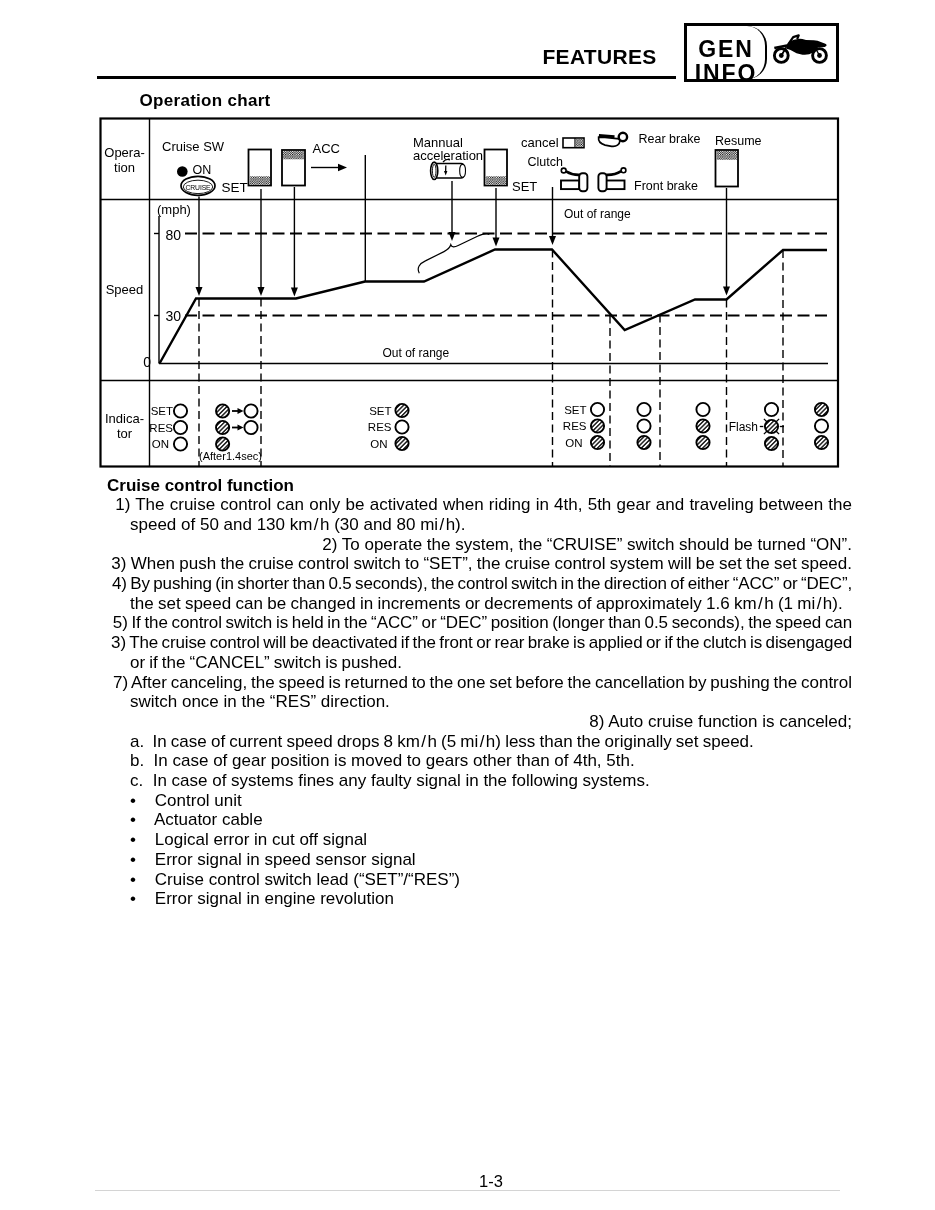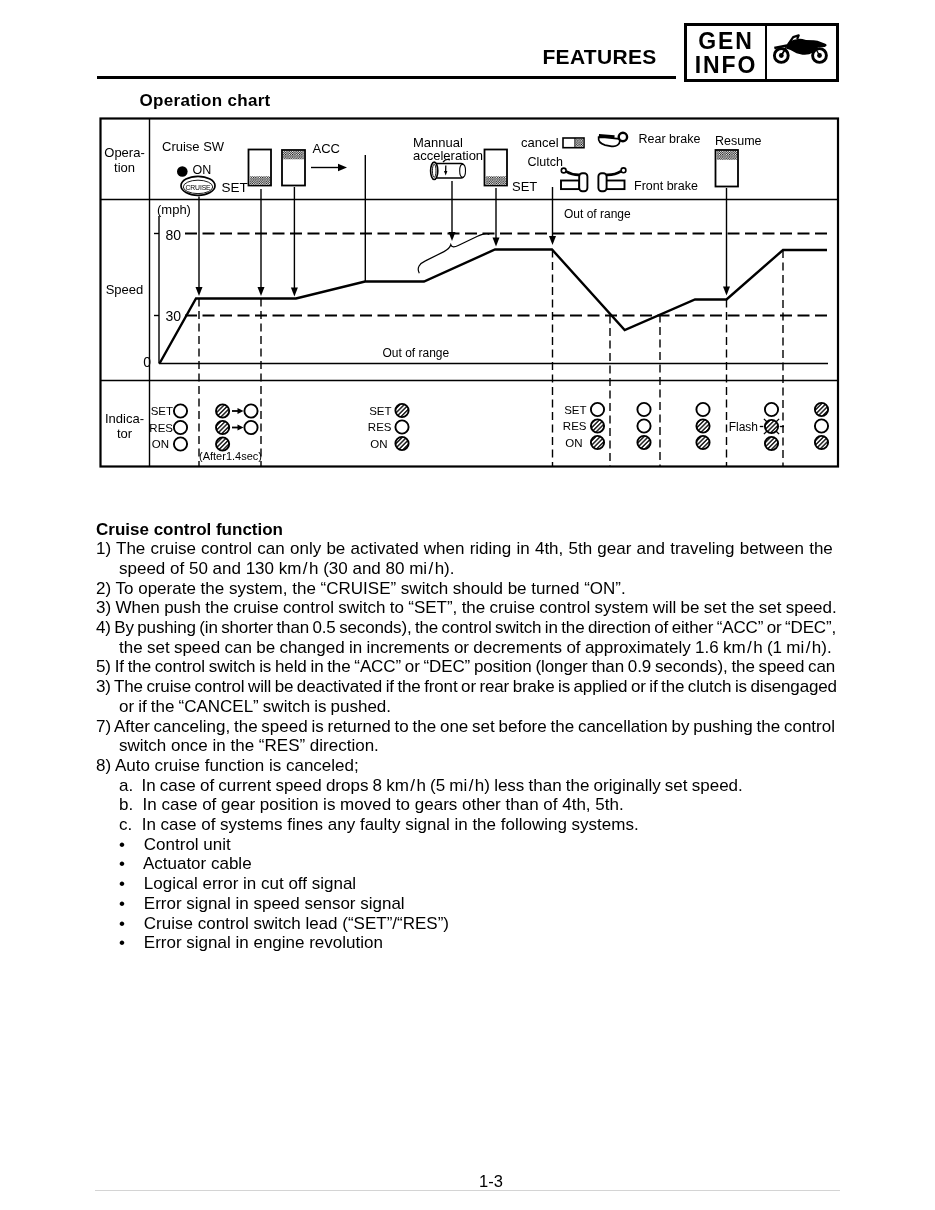--- a/index.html
+++ b/index.html
@@ -3,27 +3,27 @@
 <meta charset="utf-8">
 <style>
   html,body{margin:0;padding:0;}
   body{width:935px;height:1210px;background:#fff;position:relative;
        font-family:"Liberation Sans",sans-serif;color:#000;}
   .abs{position:absolute;}
   #features{top:45.5px;right:278.5px;font-size:21px;font-weight:bold;line-height:1;letter-spacing:0.3px;}
   #hr1{top:76px;left:97px;width:579px;height:3px;background:#000;}
   #geninfo{top:23px;left:684px;width:149px;height:53px;border:3px solid #000;display:flex;}
   #geninfo .l{width:78px;border-right:2px solid #000;text-align:center;
-      font-size:23px;font-weight:bold;letter-spacing:1.9px;line-height:23.6px;padding-top:4px;}
+      font-size:23px;font-weight:bold;letter-spacing:1.9px;line-height:23.6px;padding-top:12px;border-radius:20px;}
   #geninfo .r{flex:1;position:relative;}
   #opchart{top:90.5px;left:95.5px;font-size:17px;font-weight:bold;letter-spacing:.3px;margin-left:44px;}
   #chartsvg{top:0;left:0;}
-  #bodytext{top:475.5px;left:96px;width:745px;font-size:17px;line-height:19.7px;margin-top:44px;}
+  #bodytext{top:475.5px;left:107px;width:745px;font-size:17px;line-height:19.7px;}
   #bodytext .h{font-weight:bold;font-size:17px;}
-  #bodytext .n{padding-left:23px;text-indent:-23px;white-space:nowrap;}
+  #bodytext .n{padding-left:23px;text-indent:-23px;white-space:nowrap;text-align:right;}
   #bodytext .c{padding-left:23px;white-space:nowrap;}
   #bodytext .s{padding-left:48px;text-indent:-25px;white-space:nowrap;}
   #pageno{top:1172px;left:456px;font-size:16.5px;margin-left:23px;}
 </style>
 </head>
 <body>
 <div class="abs" id="features">FEATURES</div>
 <div class="abs" id="hr1"></div>
 <div class="abs" id="geninfo">
   <div class="l">GEN<br>INFO</div>
@@ -254,21 +254,21 @@
   </g>
 </svg>
 <div class="abs" id="bodytext">
   <div class="h">Cruise control function</div>
   <div class="n" style="word-spacing:0.5px">1) The cruise control can only be activated when riding in 4th, 5th gear and traveling between the</div>
   <div class="c">speed of 50 and 130 km / h (30 and 80 mi / h).</div>
   <div class="n">2) To operate the system, the “CRUISE” switch should be turned “ON”.</div>
   <div class="n" style="word-spacing:-0.42px">3) When push the cruise control switch to “SET”, the cruise control system will be set the set speed.</div>
   <div class="n" style="letter-spacing:-0.15px;word-spacing:-1.1px">4) By pushing (in shorter than 0.5 seconds), the control switch in the direction of either “ACC” or “DEC”,</div>
   <div class="c" style="word-spacing:-0.43px">the set speed can be changed in increments or decrements of approximately 1.6 km / h (1 mi / h).</div>
-  <div class="n" style="letter-spacing:-0.1px;word-spacing:-0.88px">5) If the control switch is held in the “ACC” or “DEC” position (longer than 0.9 seconds), the speed can</div>
+  <div class="n" style="letter-spacing:-0.1px;word-spacing:-0.88px">5) If the control switch is held in the “ACC” or “DEC” position (longer than 0.5 seconds), the speed can</div>
   <div class="n" style="letter-spacing:-0.15px;word-spacing:-1px">3) The cruise control will be deactivated if the front or rear brake is applied or if the clutch is disengaged</div>
   <div class="c" style="word-spacing:-0.64px">or if the “CANCEL” switch is pushed.</div>
   <div class="n" style="word-spacing:-0.95px">7) After canceling, the speed is returned to the one set before the cancellation by pushing the control</div>
   <div class="c">switch once in the “RES” direction.</div>
   <div class="n">8) Auto cruise function is canceled;</div>
   <div class="s" style="word-spacing:-0.55px">a.&nbsp; In case of current speed drops 8 km / h (5 mi / h) less than the originally set speed.</div>
   <div class="s">b.&nbsp; In case of gear position is moved to gears other than of 4th, 5th.</div>
   <div class="s">c.&nbsp; In case of systems fines any faulty signal in the following systems.</div>
   <div class="s">•&nbsp;&nbsp;&nbsp; Control unit</div>
   <div class="s">•&nbsp;&nbsp;&nbsp; Actuator cable</div>

